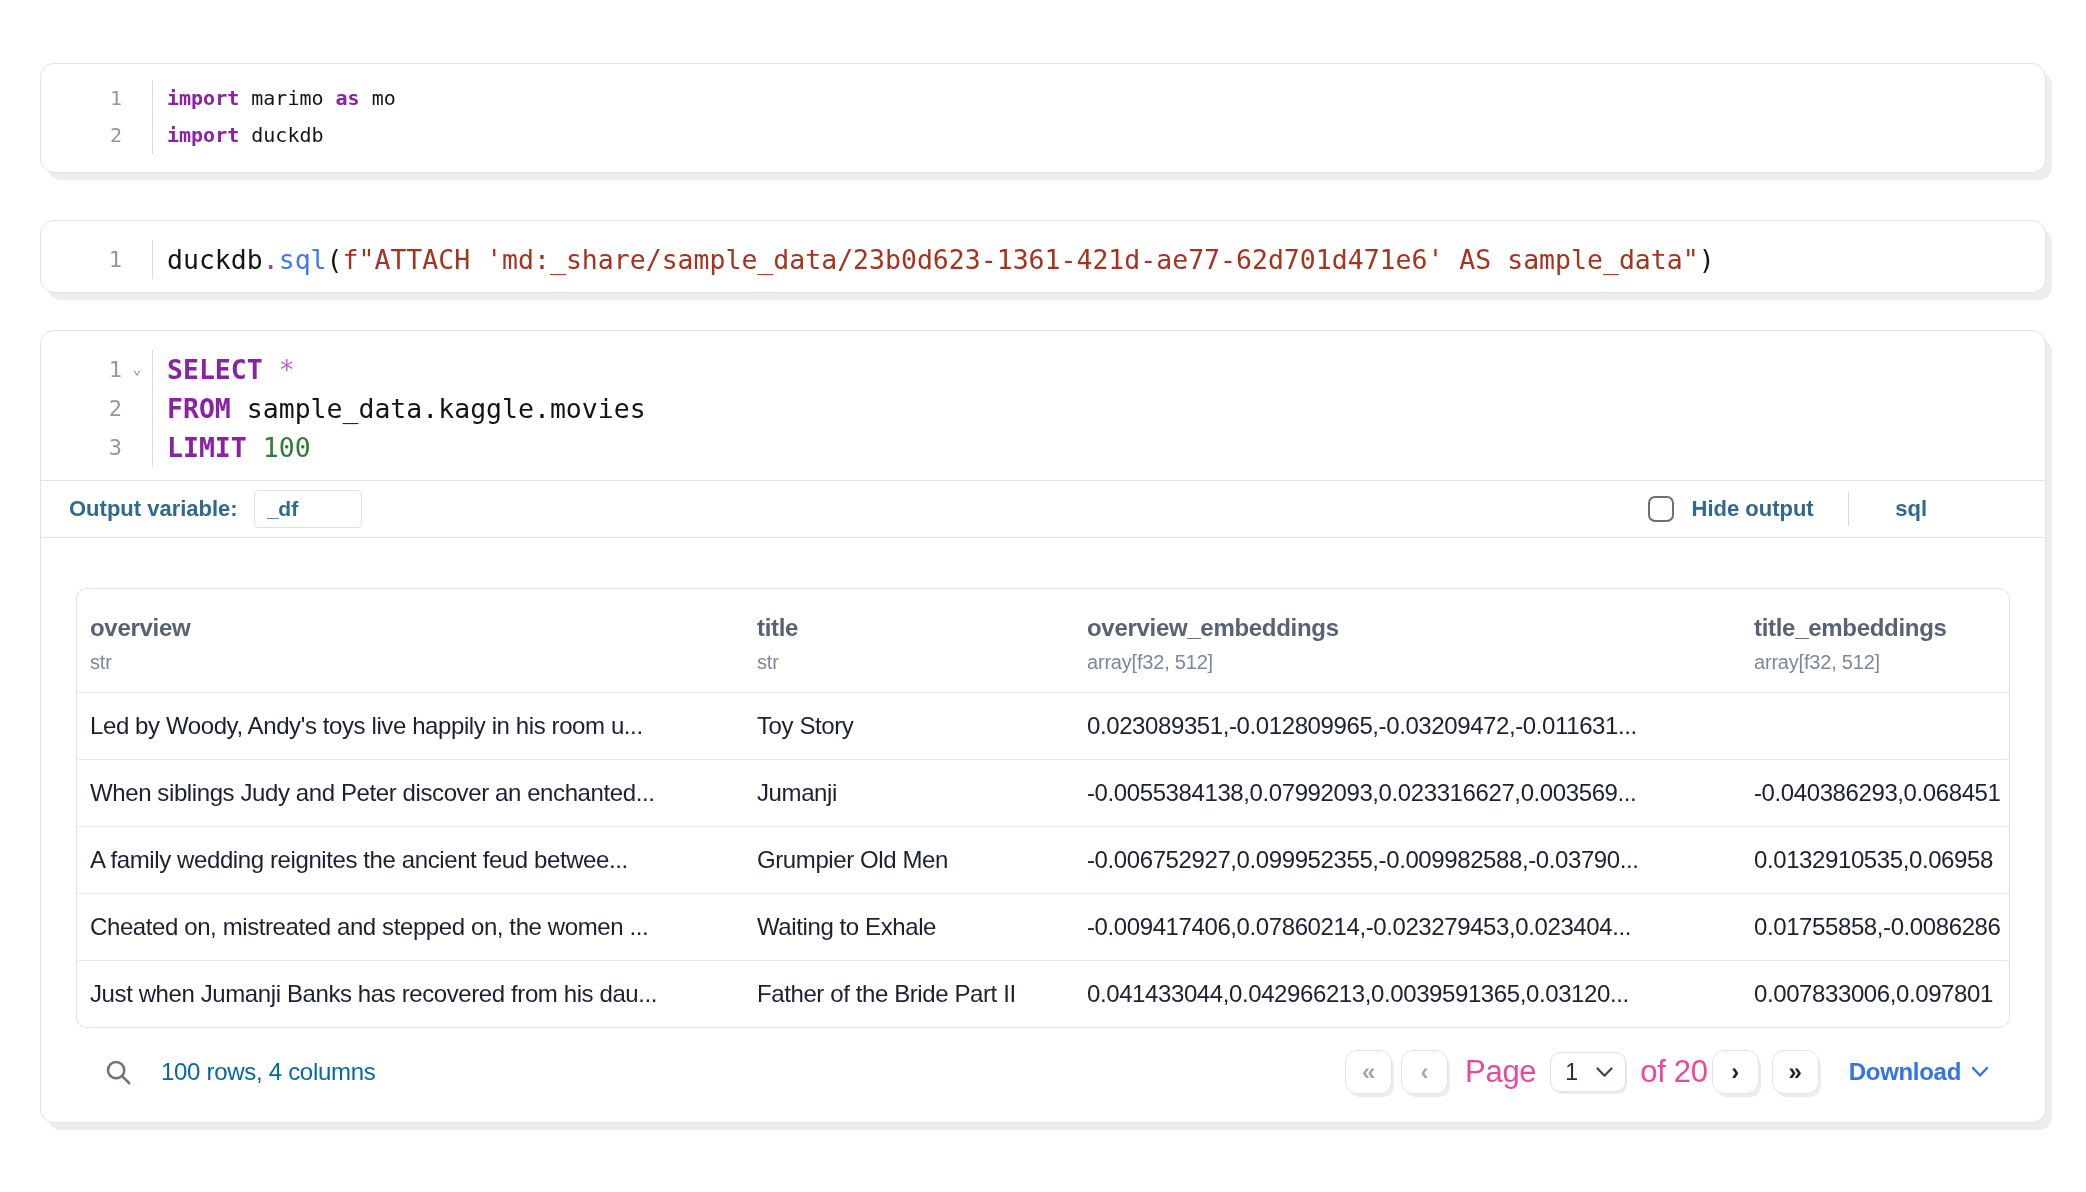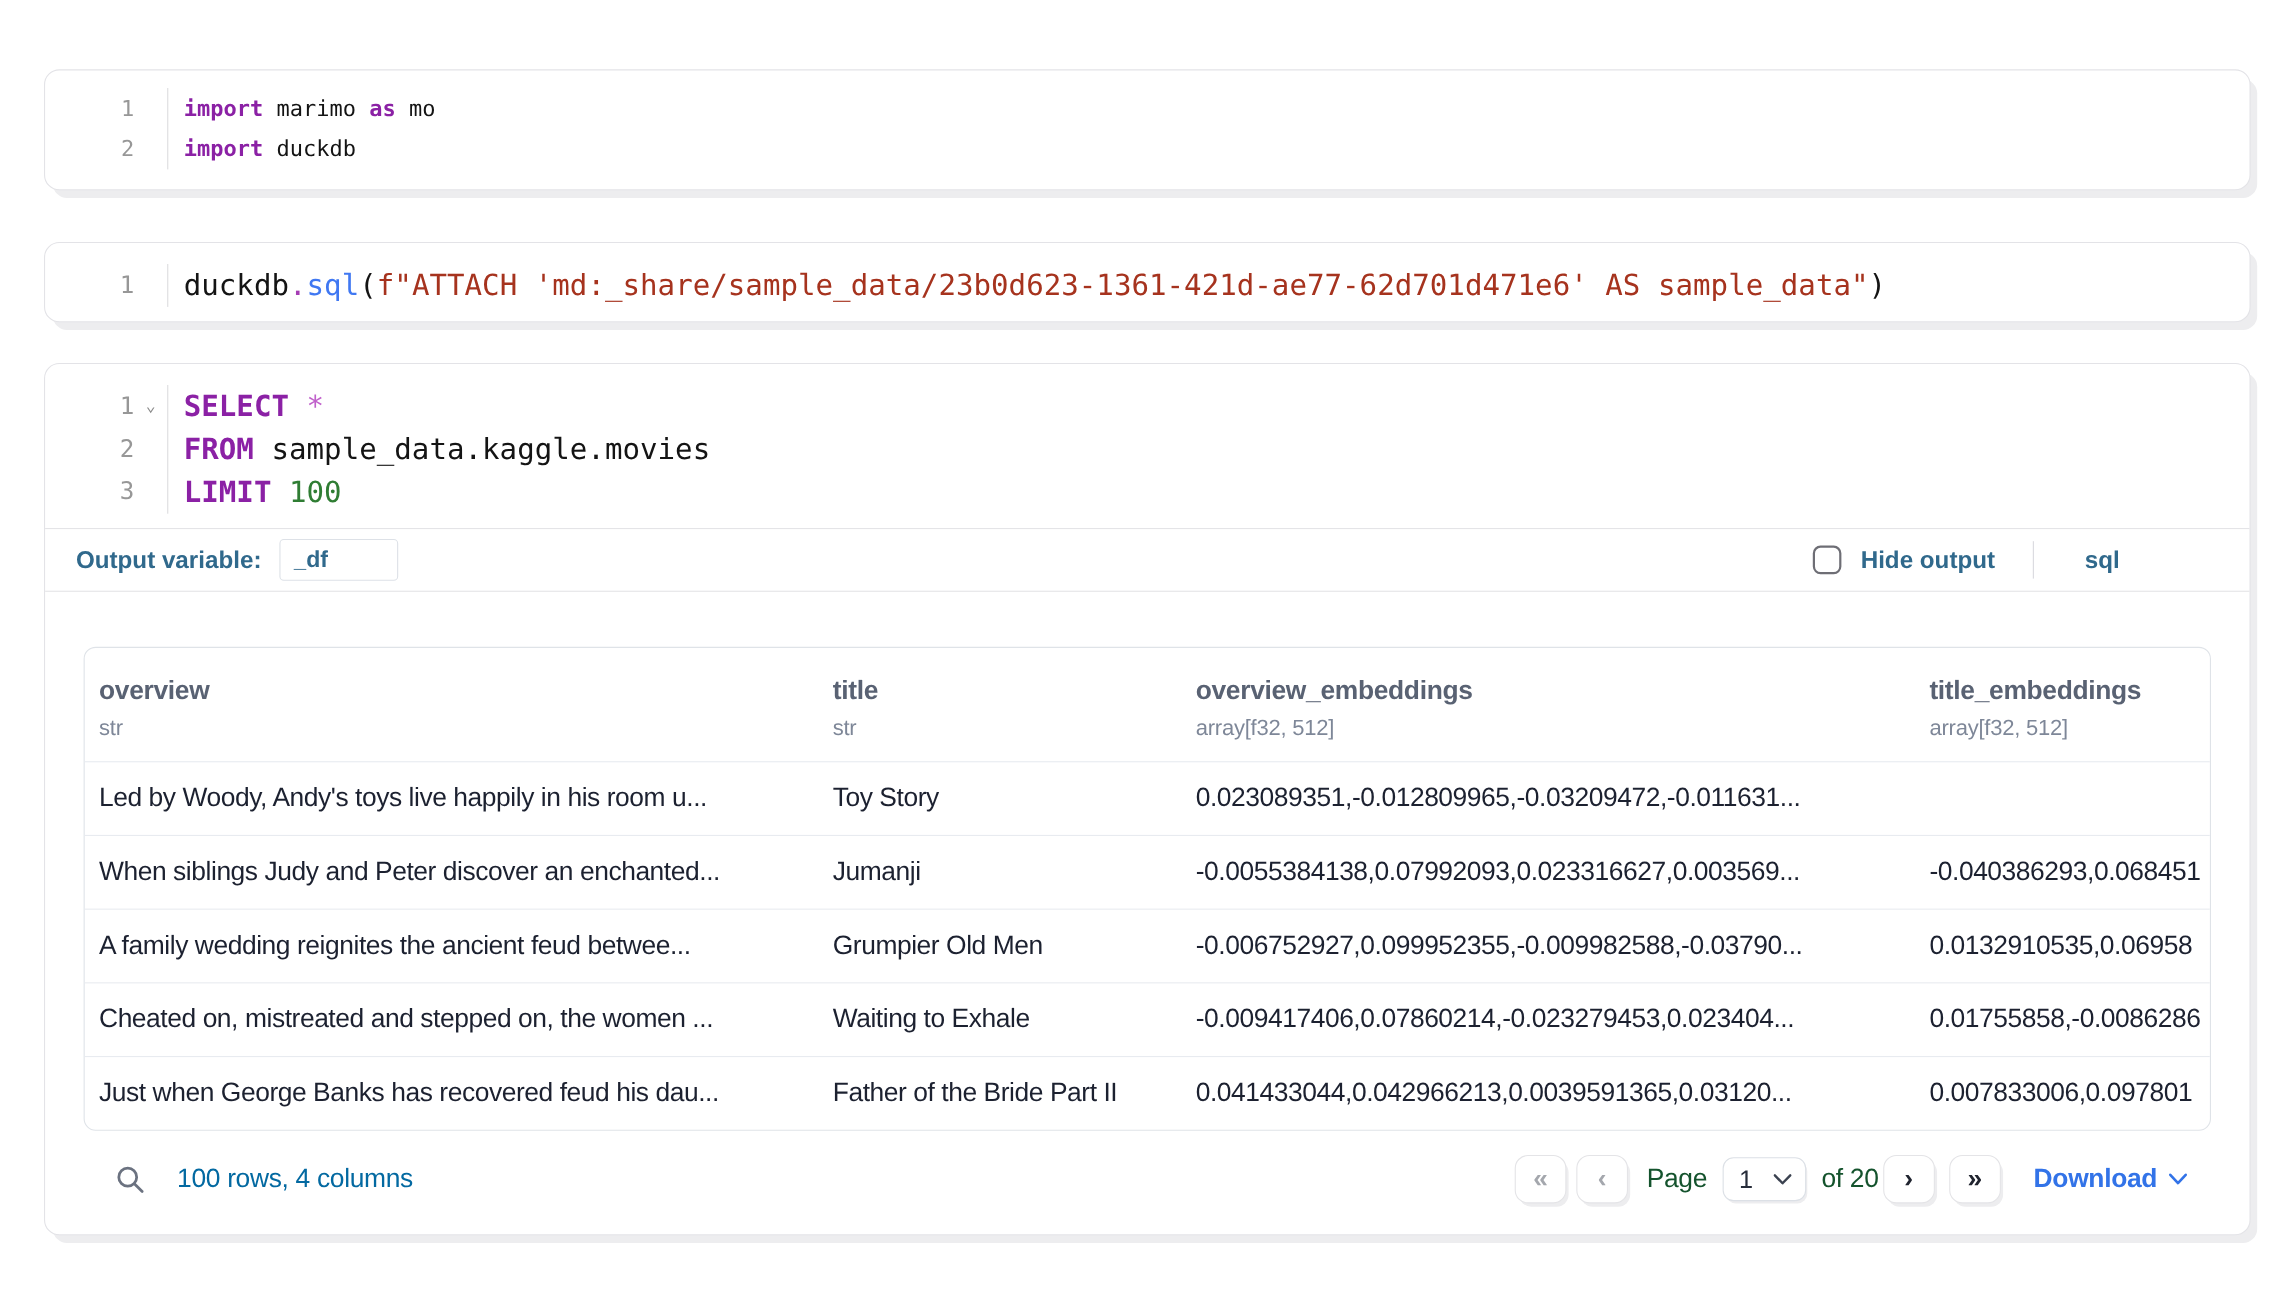--- a/index.html
+++ b/index.html
@@ -63,21 +63,21 @@
   
   .cell-footer { height:94px; display:flex; align-items:center; padding:0 56px 6px 62px; }
   .search-btn { background:none; border:none; cursor:pointer; display:flex; align-items:center; padding:0; }
   .status { margin-left:28px; color:#0369a1; font-size:24px; letter-spacing:-0.3px; }
   .pager { margin-left:auto; display:flex; align-items:center; }
   .pg-btn { width:47px; height:44px; border:1.5px solid #e4e4e7; border-radius:12px; background:#fff;
             box-shadow:3px 4px 0 -1px #ededef; font-size:24px; font-weight:bold; cursor:pointer;
             display:flex; align-items:center; justify-content:center; font-family:"Liberation Sans",sans-serif; }
   .pg-btn.disabled { color:#a4a7ad; }
   .pg-btn.on { color:#20242f; }
-  .pg-label { color:#14532d; font-size:24px; letter-spacing:-0.3px; }
+  .pg-label { color:#ec4899; font-size:31px; letter-spacing:-0.3px; }
   .page-select { margin:0 14px; width:76px; height:40px; border:1.5px solid #dce0e6; border-radius:10px;
                  background:#fff; box-shadow:2px 3px 0 -1px #ededef; display:flex; align-items:center;
                  justify-content:space-between; padding:0 12px 0 14px; cursor:pointer;
                  color:#272d3a; font-size:23px; }
   .of-label { margin-right:4px; }
   .gap8 { width:9px; } .gap16 { width:17px; } .gap12 { width:13px; }
   .download { margin-left:30px; display:flex; align-items:center; color:#3273e8; font-weight:bold;
               font-size:24px; letter-spacing:-0.3px; cursor:pointer; background:none; border:none;
               font-family:"Liberation Sans",sans-serif; }
   .download svg { margin-left:10px; }
@@ -189,21 +189,21 @@
             <div class="td">-0.006752927,0.099952355,-0.009982588,-0.03790...</div>
             <div class="td">0.0132910535,0.06958</div>
           </div>
           <div class="trow">
             <div class="td">Cheated on, mistreated and stepped on, the women ...</div>
             <div class="td">Waiting to Exhale</div>
             <div class="td">-0.009417406,0.07860214,-0.023279453,0.023404...</div>
             <div class="td">0.01755858,-0.0086286</div>
           </div>
           <div class="trow">
-            <div class="td">Just when George Banks has recovered feud his dau...</div>
+            <div class="td">Just when Jumanji Banks has recovered from his dau...</div>
             <div class="td">Father of the Bride Part II</div>
             <div class="td">0.041433044,0.042966213,0.0039591365,0.03120...</div>
             <div class="td">0.007833006,0.097801</div>
           </div>
         </div>
     </div>
   </div>
 
   <div class="cell-footer">
     <button class="search-btn">

